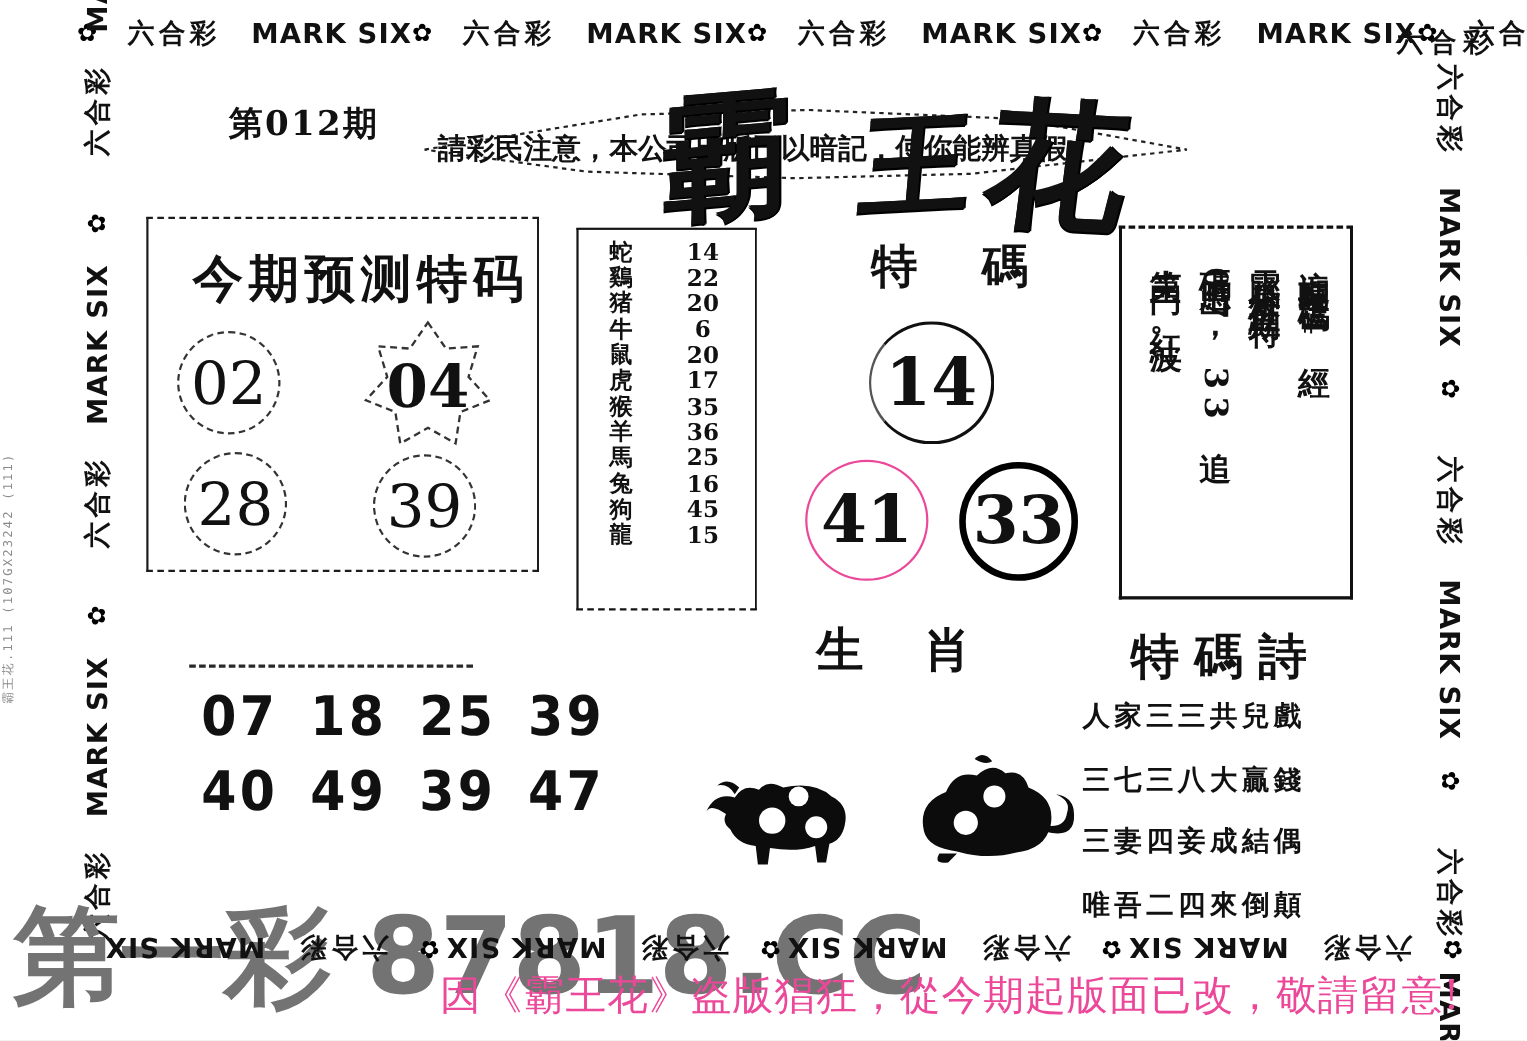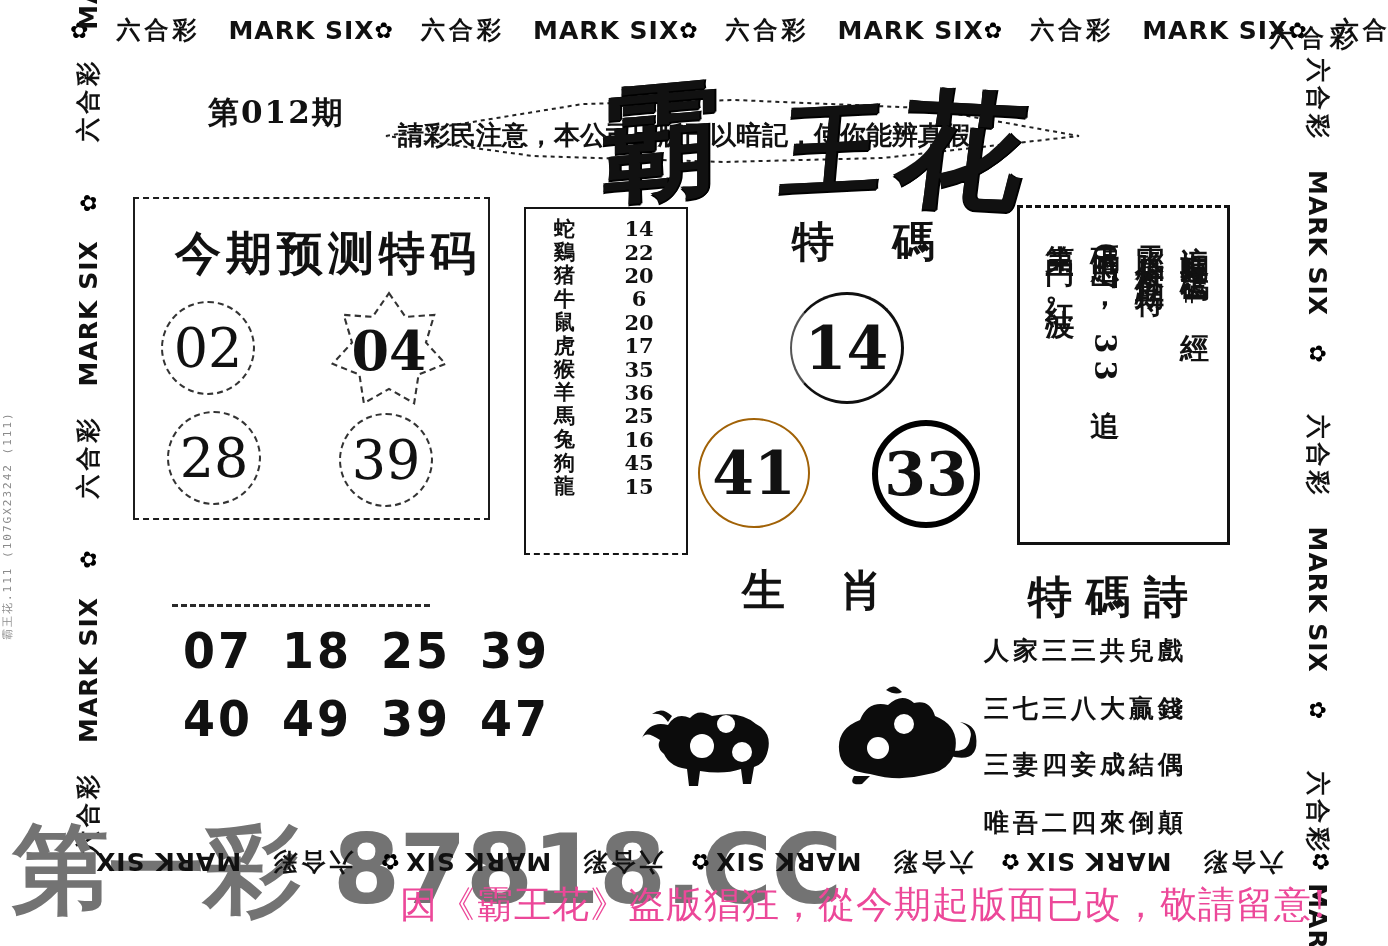--- a/index.html
+++ b/index.html
@@ -57,21 +57,21 @@
   .zrow{display:flex;justify-content:flex-start;padding:0 18px 0 28px;height:23.4px;align-items:center;}
   .zan{width:58px;font-size:21px;font-weight:900;}
   .znu{width:60px;text-align:center;font-size:21px;font-weight:900;
        font-family:"DejaVu Serif","Liberation Serif",serif;}
 
   
   #special-title{position:absolute;left:792px;top:214px;font-size:42px;font-weight:900;letter-spacing:22px;white-space:nowrap;}
   .scircle{position:absolute;border-radius:50%;display:flex;align-items:center;justify-content:center;
            font-size:60px;font-weight:600;}
   #sc0{left:790px;top:292px;width:114px;height:112px;border:3px solid #101010;border-left:2px solid #555;}
-  #sc1{left:698px;top:418px;width:112px;height:110px;border:2px solid #a16207;}
+  #sc1{left:732px;top:418px;width:112px;height:110px;border:2px solid #ec4899;}
   #sc2{left:872px;top:420px;width:108px;height:108px;border:6px solid #000;text-align:center;}
 
   
   #analysis-box{position:absolute;left:1017px;top:205px;width:213px;height:340px;
                 border:3px solid #111;border-top-style:dashed;padding:14px 10px;}
   #analysis-text{writing-mode:vertical-rl;height:100%;width:100%;
                  font-size:29px;font-weight:900;letter-spacing:7px;line-height:1.55;}
   .vcol{height:100%;}
 
   

